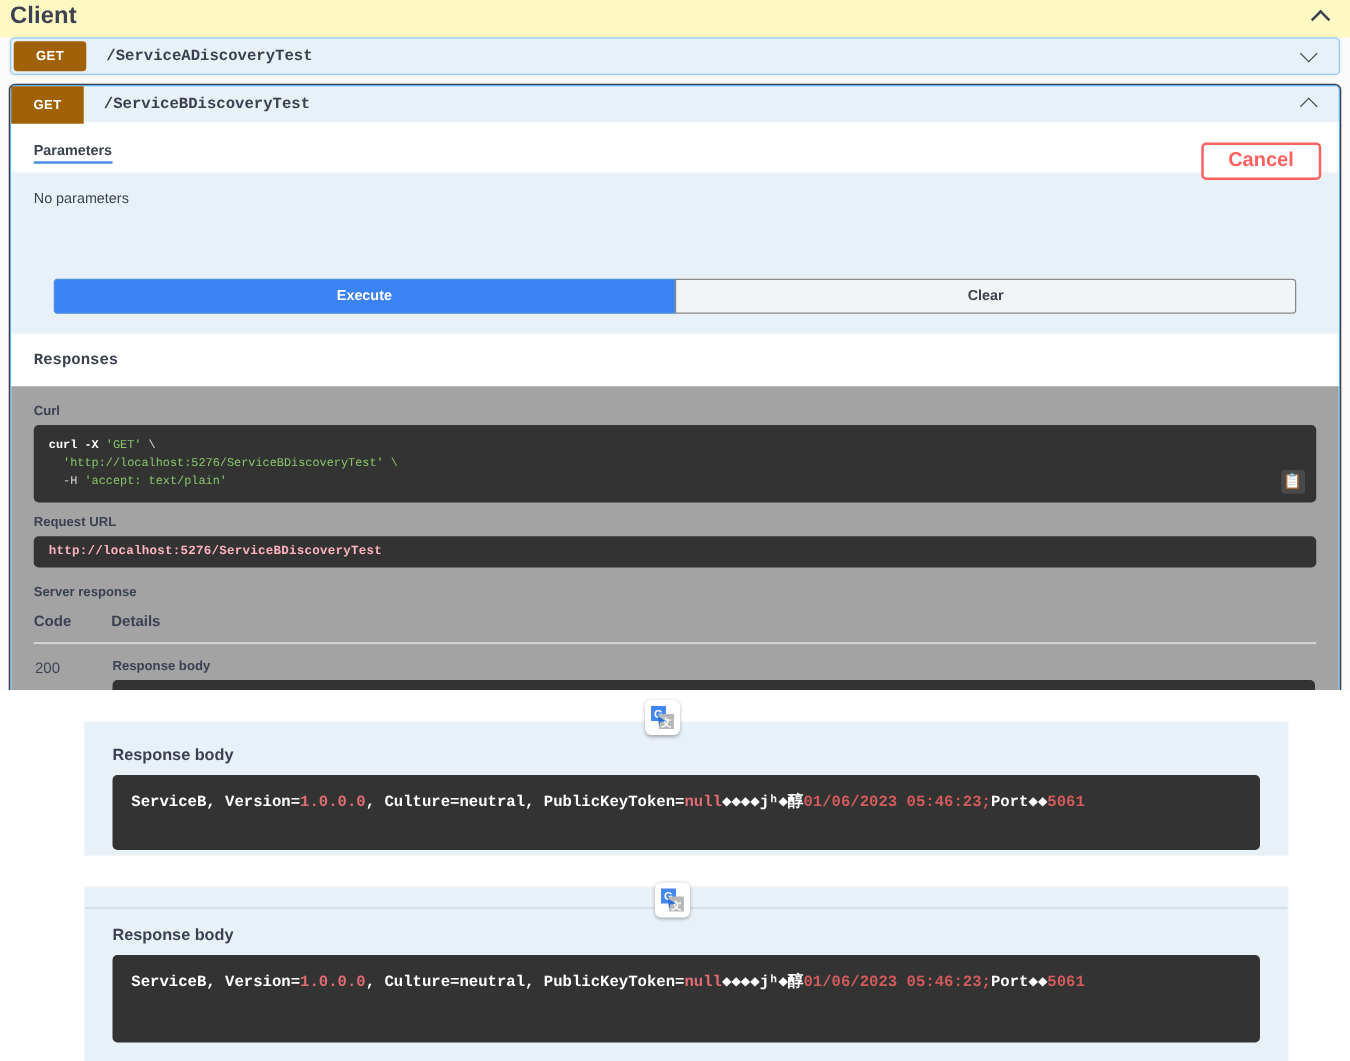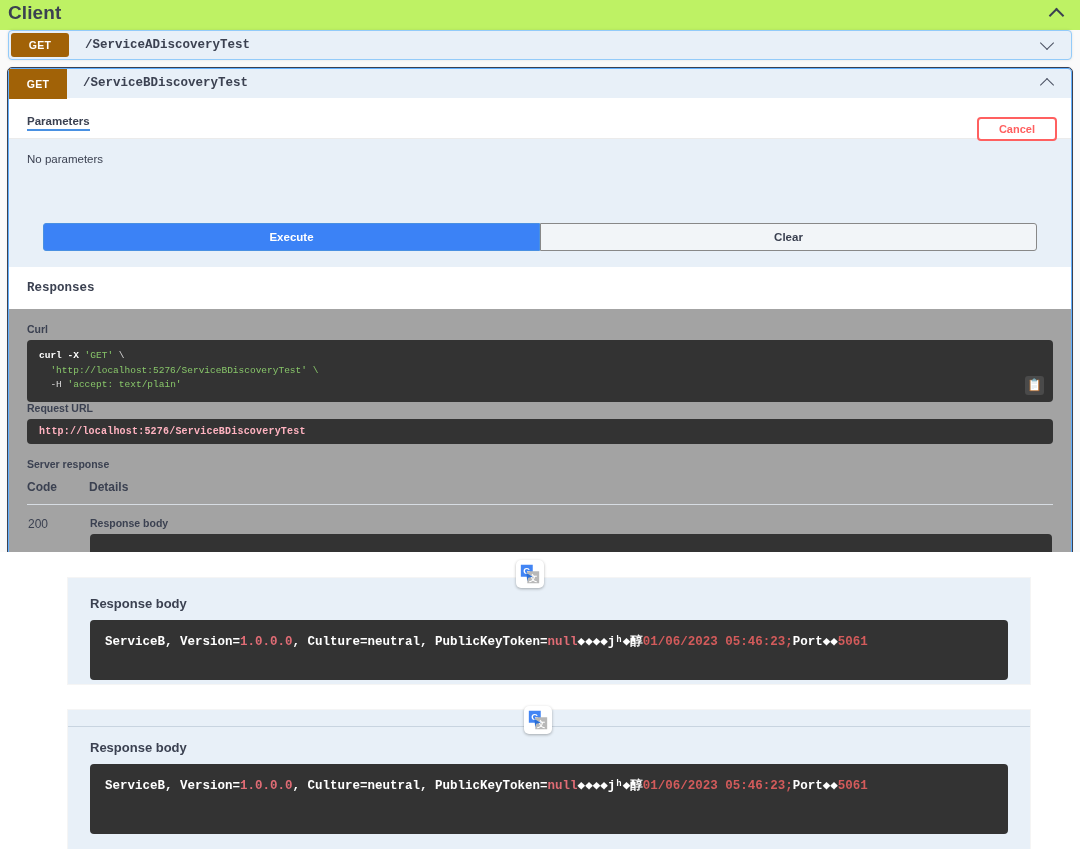--- a/index.html
+++ b/index.html
@@ -24,21 +24,21 @@
     height: 552px;
     background: #fafafa;
     overflow: hidden;
   }
 
   .section-header {
     display: flex;
     align-items: center;
     justify-content: space-between;
     padding: 2px 14px 6px 8px;
-    background: #bef264;
+    background: #fef9c3;
   }
   .section-title {
     font-size: 19px;
     font-weight: bold;
     color: #3b4151;
     letter-spacing: .1px;
   }
   .caret {
     width: 18px;
     height: 18px;
@@ -130,21 +130,21 @@
   }
   .tab-item {
     font-size: 11.5px;
     font-weight: bold;
     color: #3b4151;
     padding-bottom: 2px;
     border-bottom: 2px solid #4990e2;
     cursor: pointer;
   }
   .btn-cancel {
-    font-size: 11px;
+    font-size: 16px;
     color: #ff6060;
     border: 2px solid #ff6060;
     background: #ffffff;
     border-radius: 4px;
     padding: 4px 20px;
     font-weight: bold;
     cursor: pointer;
     font-family: "Liberation Sans", sans-serif;
     margin-top: 12px;
   }
@@ -378,21 +378,21 @@
 
       <div class="responses-head">Responses</div>
 
       <div class="responses-body">
 
         <div class="label-sm">Curl</div>
         <div class="code-block"><span class="tok-white">curl -X </span><span class="tok-green">'GET'</span><span class="tok-grey"> \</span>
 <span class="tok-green">  'http://localhost:5276/ServiceBDiscoveryTest' \</span>
 <span class="tok-grey">  -H </span><span class="tok-green">'accept: text/plain'</span><span class="copy-btn"><span class="copy-glyph">📋</span></span></div>
 
-        <div class="label-sm" style="">Request URL</div>
+        <div class="label-sm" style="margin-top:10px;">Request URL</div>
         <div class="req-url-block">http://localhost:5276/ServiceBDiscoveryTest</div>
 
         <div class="server-resp-label">Server response</div>
 
         <table class="resp-table">
           <thead>
             <tr>
               <th class="col-code">Code</th>
               <th>Details</th>
             </tr>

